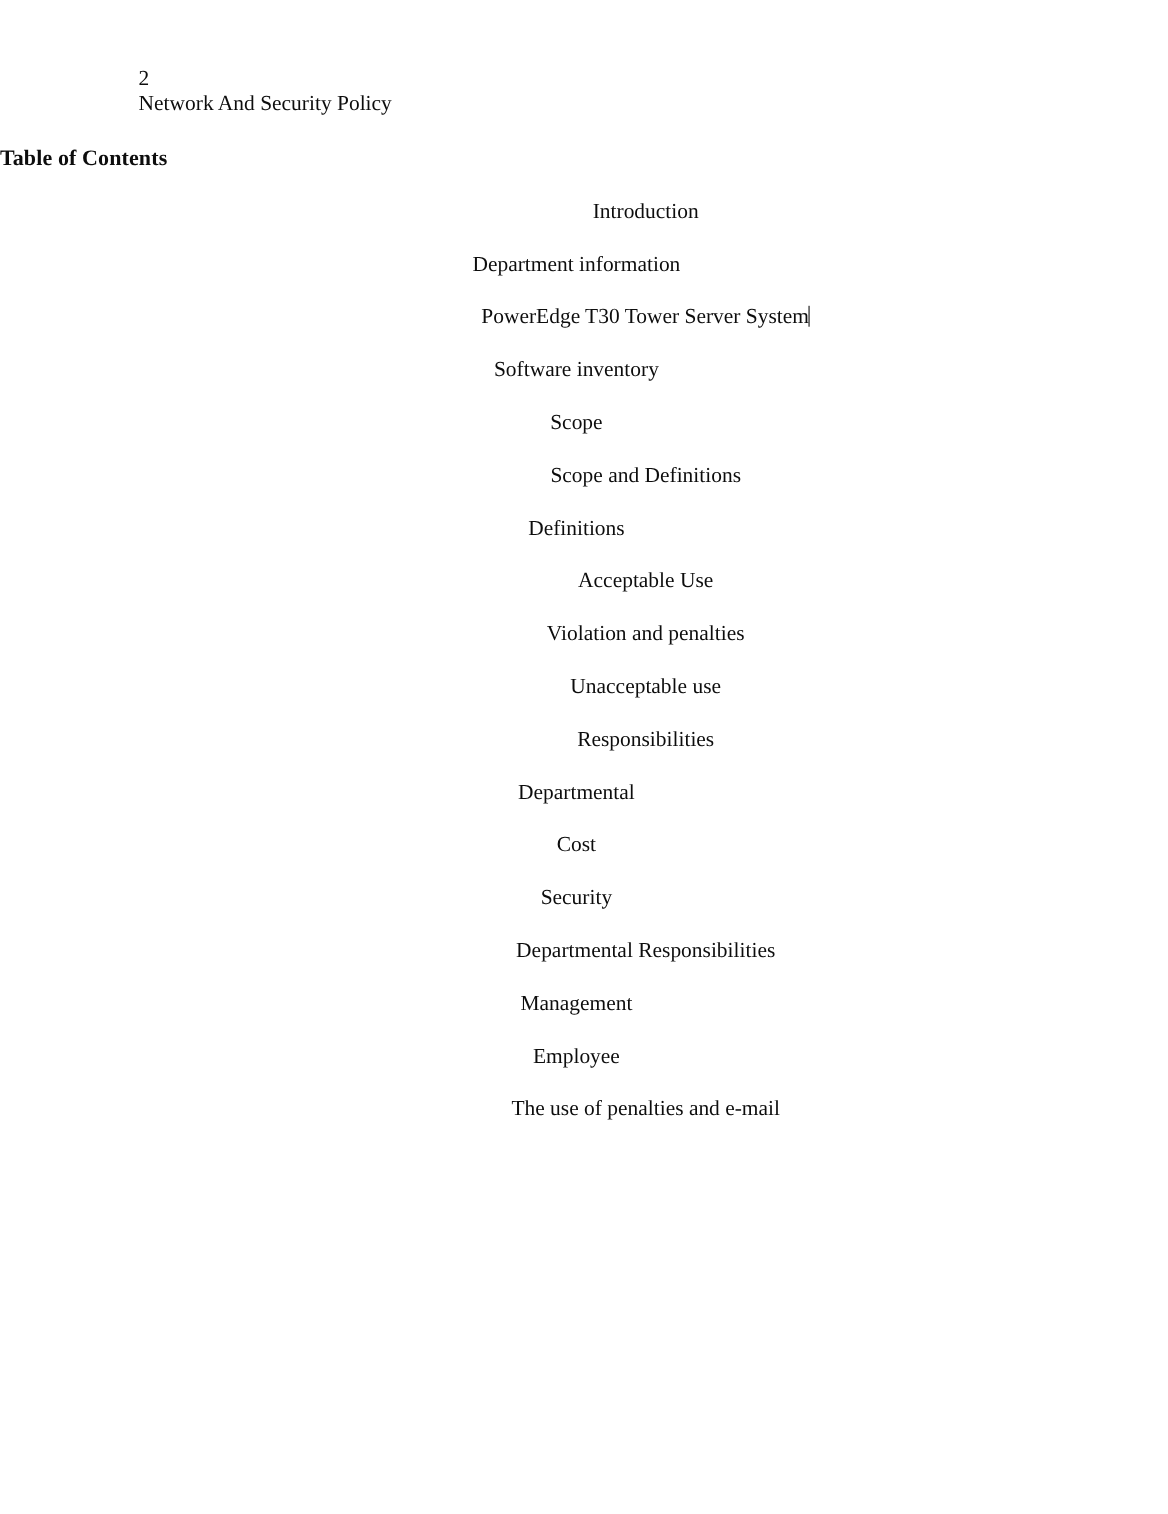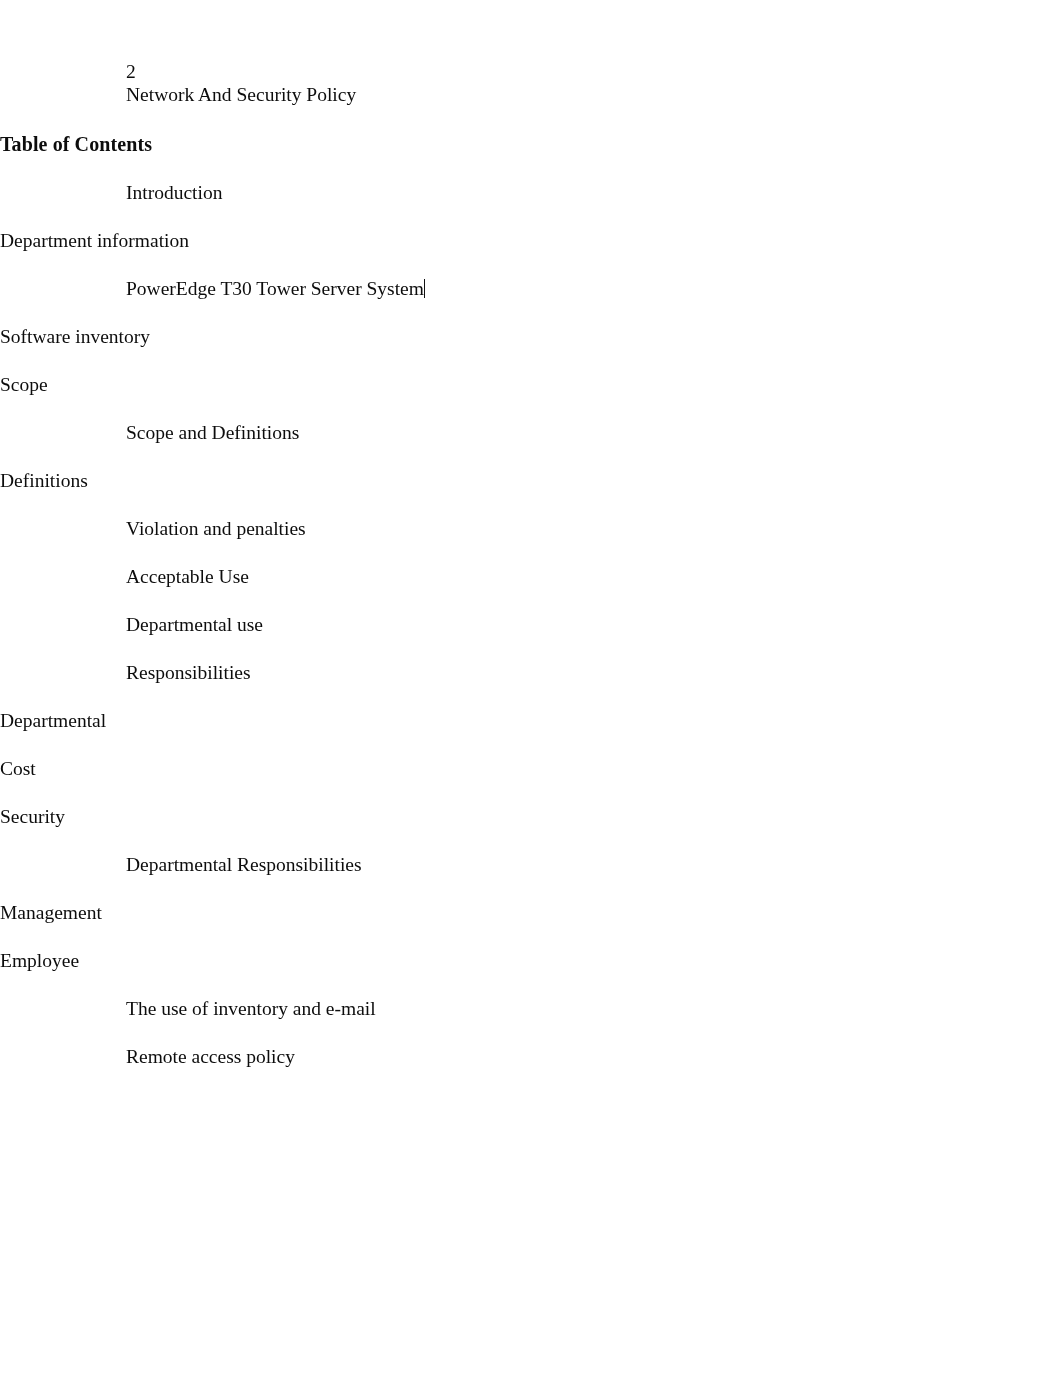--- a/index.html
+++ b/index.html
@@ -46,20 +46,21 @@
     font-weight: bold;
     letter-spacing: 0.1px;
   }
 
   
   .toc-list {
     position: absolute;
     left: 0;
     top: 181px;
     right: 14px;
+    text-align: center;
   }
   .toc-entry {
     height: 48px;
     line-height: 24px;
     font-size: 19.5px;
     white-space: pre;
   }
   .toc-entry.level-1 {
     padding-left: 126px;
   }
@@ -93,27 +94,26 @@
   <div class="toc-heading">Table of Contents</div>
 
   <div class="toc-list">
       <div class="toc-entry level-1"><span class="entry-text">Introduction</span></div>
       <div class="toc-entry level-2"><span class="entry-text">Department information</span></div>
       <div class="toc-entry level-1"><span class="entry-text">PowerEdge T30 Tower Server System</span><span class="text-caret"></span></div>
       <div class="toc-entry level-2"><span class="entry-text">Software inventory</span></div>
       <div class="toc-entry level-2"><span class="entry-text">Scope</span></div>
       <div class="toc-entry level-1"><span class="entry-text">Scope and Definitions</span></div>
       <div class="toc-entry level-2"><span class="entry-text">Definitions</span></div>
+      <div class="toc-entry level-1"><span class="entry-text">Acceptable Use</span></div>
       <div class="toc-entry level-1"><span class="entry-text">Violation and penalties</span></div>
-      <div class="toc-entry level-1"><span class="entry-text">Acceptable Use</span></div>
-      <div class="toc-entry level-1"><span class="entry-text">Departmental use</span></div>
+      <div class="toc-entry level-1"><span class="entry-text">Unacceptable use</span></div>
       <div class="toc-entry level-1"><span class="entry-text">Responsibilities</span></div>
       <div class="toc-entry level-2"><span class="entry-text">Departmental</span></div>
       <div class="toc-entry level-2"><span class="entry-text">Cost</span></div>
       <div class="toc-entry level-2"><span class="entry-text">Security</span></div>
       <div class="toc-entry level-1"><span class="entry-text">Departmental Responsibilities</span></div>
       <div class="toc-entry level-2"><span class="entry-text">Management</span></div>
       <div class="toc-entry level-2"><span class="entry-text">Employee</span></div>
-      <div class="toc-entry level-1"><span class="entry-text">The use of inventory and e-mail</span></div>
-      <div class="toc-entry level-1"><span class="entry-text">Remote access policy</span></div>
+      <div class="toc-entry level-1"><span class="entry-text">The use of penalties and e-mail</span></div>
     </div>
 
 </div>
 
 </body></html>

